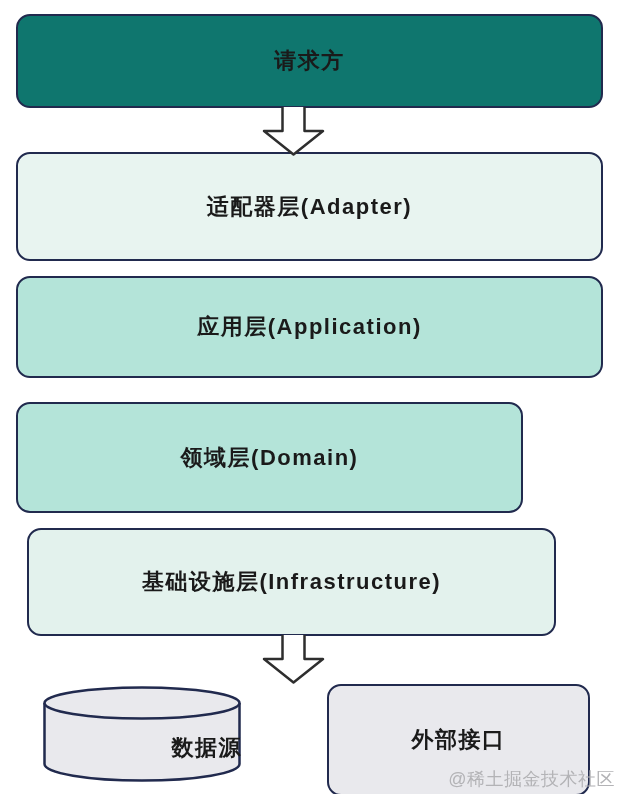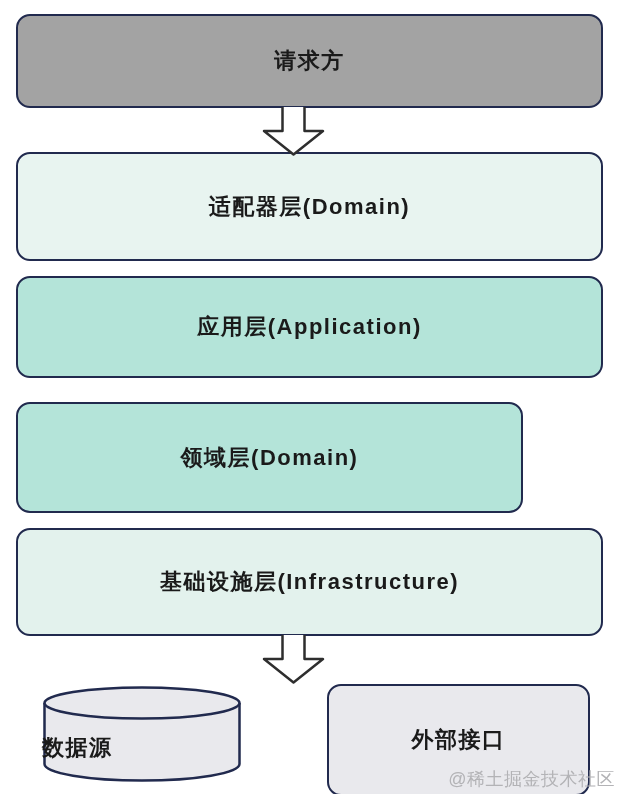--- a/index.html
+++ b/index.html
@@ -24,25 +24,25 @@
     align-items: center;
     justify-content: center;
   }
   .node .label {
     font-size: 22px;
     font-weight: bold;
     color: #1A1A1A;
     letter-spacing: 1.5px;
     white-space: nowrap;
   }
-  .box-requester      { left: 16px; top: 14px;  width: 587px; height: 94px;  background: #a3a3a3; }
+  .box-requester      { left: 16px; top: 14px;  width: 587px; height: 94px;  background: #0f766e; }
   .box-adapter        { left: 16px; top: 152px; width: 587px; height: 109px; background: #E8F4F0; }
   .box-application    { left: 16px; top: 276px; width: 587px; height: 102px; background: #B4E4D9; align-items: center; }
   .box-domain         { left: 16px; top: 402px; width: 507px; height: 111px; background: #B4E4D9; }
-  .box-infrastructure { left: 16px; top: 528px; width: 587px; height: 108px; background: #E3F2ED; }
+  .box-infrastructure { left: 27px; top: 528px; width: 529px; height: 108px; background: #E3F2ED; }
   .box-external       { left: 327px; top: 684px; width: 263px; height: 112px; background: #E9E9ED; }
   .arrow {
     position: absolute;
     width: 63px;
     height: 50px;
     z-index: 3;
   }
   .arrow-1 { left: 262px; top: 107px; }
   .arrow-2 { left: 262px; top: 635px; }
   .cylinder-wrap {
@@ -55,21 +55,21 @@
   .cylinder-wrap svg {
     position: absolute;
     left: 0;
     top: 0;
   }
   .cylinder-label {
     position: absolute;
     left: 0;
     top: 48px;
     width: 100%;
-    text-align: left;
+    text-align: right;
     font-size: 22px;
     font-weight: bold;
     color: #1A1A1A;
     letter-spacing: 1.5px;
   }
   .watermark {
     position: absolute;
     right: 5px;
     bottom: 3px;
     font-size: 18px;
@@ -84,21 +84,21 @@
 
   <div class="node box-requester">
     <span class="label">请求方</span>
   </div>
 
   <svg class="arrow arrow-1" viewBox="0 0 63 50">
     <path d="M 20.5 0 L 20.5 24 L 2 24 L 31.5 47.5 L 61 24 L 42.5 24 L 42.5 0" fill="#ffffff" stroke="#2E2E2E" stroke-width="2.5" stroke-linejoin="round"></path>
   </svg>
 
   <div class="node box-adapter">
-    <span class="label">适配器层(Domain)</span>
+    <span class="label">适配器层(Adapter)</span>
   </div>
 
   <div class="node box-application">
     <span class="label">应用层(Application)</span>
   </div>
 
   <div class="node box-domain">
     <span class="label">领域层(Domain)</span>
   </div>
 

